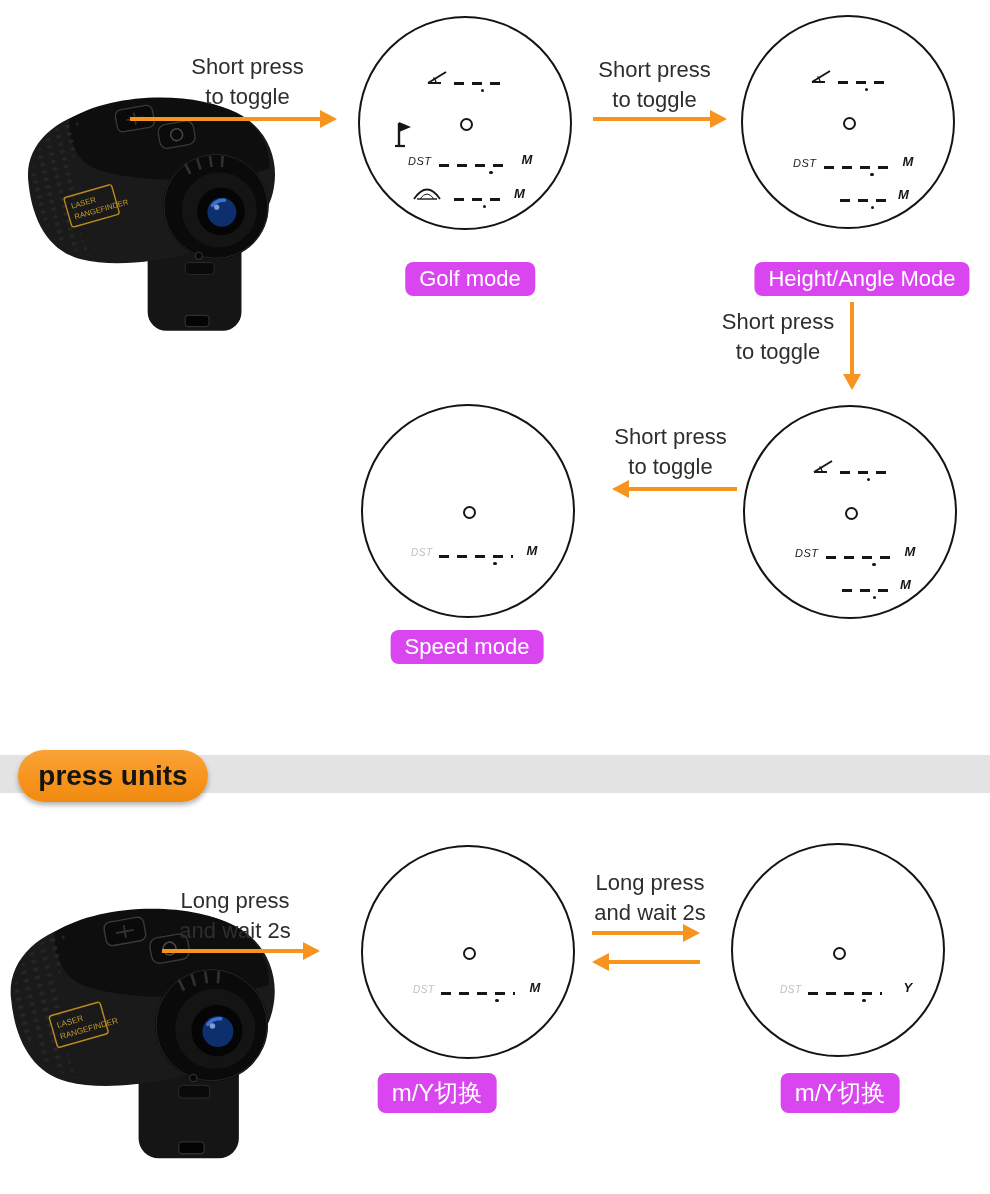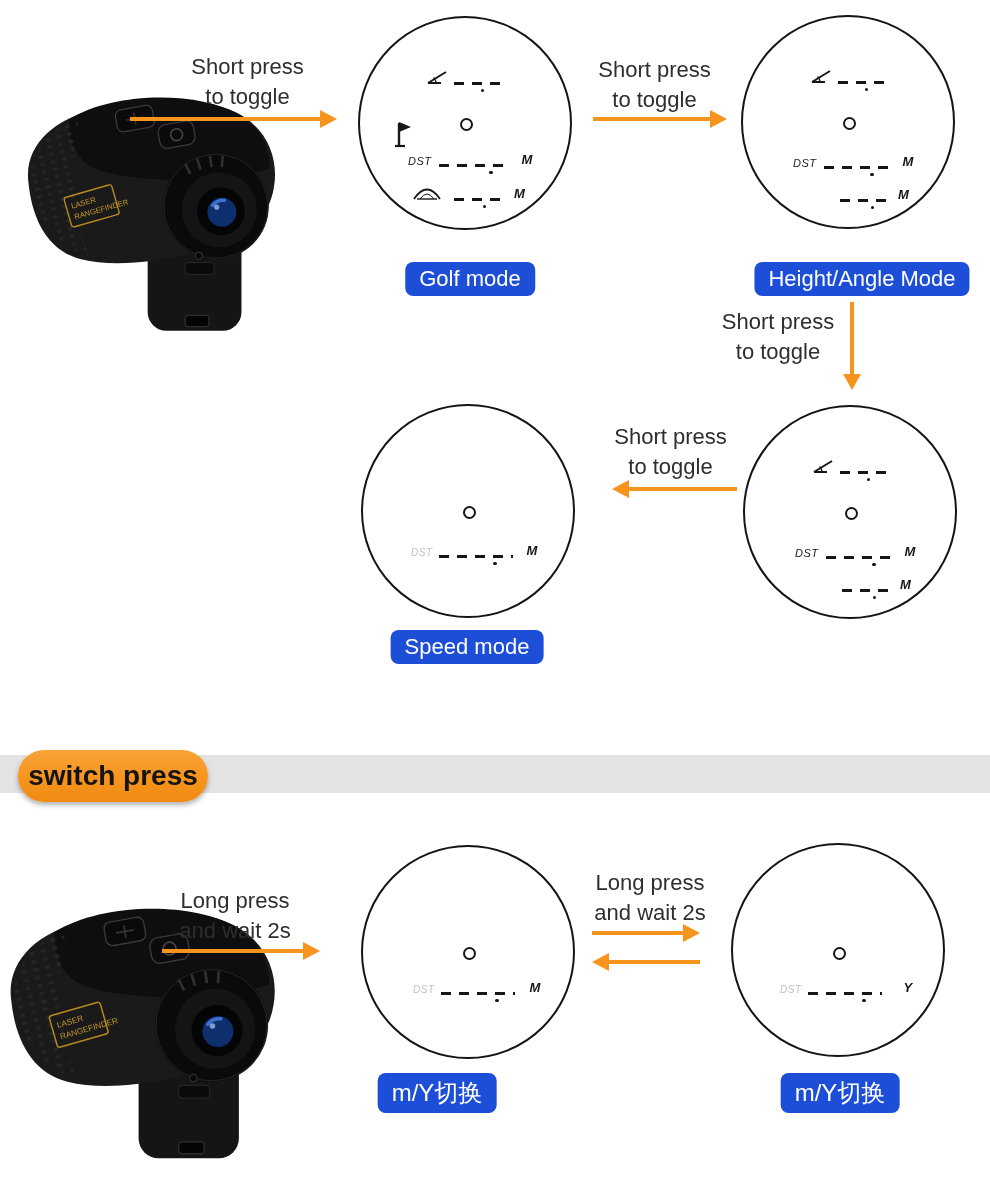--- a/index.html
+++ b/index.html
@@ -12,21 +12,21 @@
   .scope{position:absolute;width:214px;height:214px;border:2.5px solid #141414;border-radius:50%;background:#fff;box-sizing:border-box;}
   .scope .inner{position:absolute;left:0;top:0;right:0;bottom:0;}
   .ring{position:absolute;width:13px;height:13px;border:2.5px solid #161616;border-radius:50%;box-sizing:border-box;}
   .rrow{position:absolute;display:flex;align-items:flex-end;font-style:italic;}
   .dashes{position:relative;height:3px;background:repeating-linear-gradient(90deg,#161616 0 10px,transparent 10px 18px);}
   .dashes::after{content:"";position:absolute;right:16px;bottom:-7px;width:3.5px;height:3.5px;background:#161616;border-radius:50%;}
   .ret-label{font-size:11px;color:#1a1a1a;letter-spacing:.5px;}
   .ret-label.faint{font-size:10px;color:#8a8a8a;opacity:.55;}
   .ret-unit{font-size:13px;font-weight:700;color:#161616;}
   
-  .mode-label{position:absolute;transform:translateX(-50%);background:#1d4ed8;color:#fff;font-size:22px;
+  .mode-label{position:absolute;transform:translateX(-50%);background:#d946ef;color:#fff;font-size:22px;
               padding:4px 14px;border-radius:8px;white-space:nowrap;}
   
   .harrow{position:absolute;height:3.5px;background:#F7941D;}
   .harrow.to-right::after{content:"";position:absolute;right:-17px;top:50%;transform:translateY(-50%);
       border-left:17px solid #F7941D;border-top:9px solid transparent;border-bottom:9px solid transparent;}
   .harrow.to-left::before{content:"";position:absolute;left:-17px;top:50%;transform:translateY(-50%);
       border-right:17px solid #F7941D;border-top:9px solid transparent;border-bottom:9px solid transparent;}
   .varrow{position:absolute;width:3.5px;background:#F7941D;}
   .varrow::after{content:"";position:absolute;bottom:-16px;left:50%;transform:translateX(-50%);
       border-top:16px solid #F7941D;border-left:9px solid transparent;border-right:9px solid transparent;}
@@ -205,21 +205,21 @@
         <span class="ret-label faint">DST</span>
         <div class="dashes" style="width:74px;"></div>
         <span class="ret-unit" style="margin-left:8px;">M</span>
       </div>
     </div>
   </div>
   <div class="mode-label" style="left:467px;top:630px;">Speed mode</div>
 
   <div class="bar"></div>
   <div class="pill">
-    <span>switch press</span>
+    <span>press units</span>
   </div>
 
   <svg class="device" style="left:0px;top:890px;" width="310" height="274" viewBox="0 0 340 300">
     <use href="#rangefinder"></use>
   </svg>
 
   <div class="instr" style="left:140px;top:886px;width:190px;">
     <div>Long press</div>
     <div>and wait 2s</div>
   </div>

